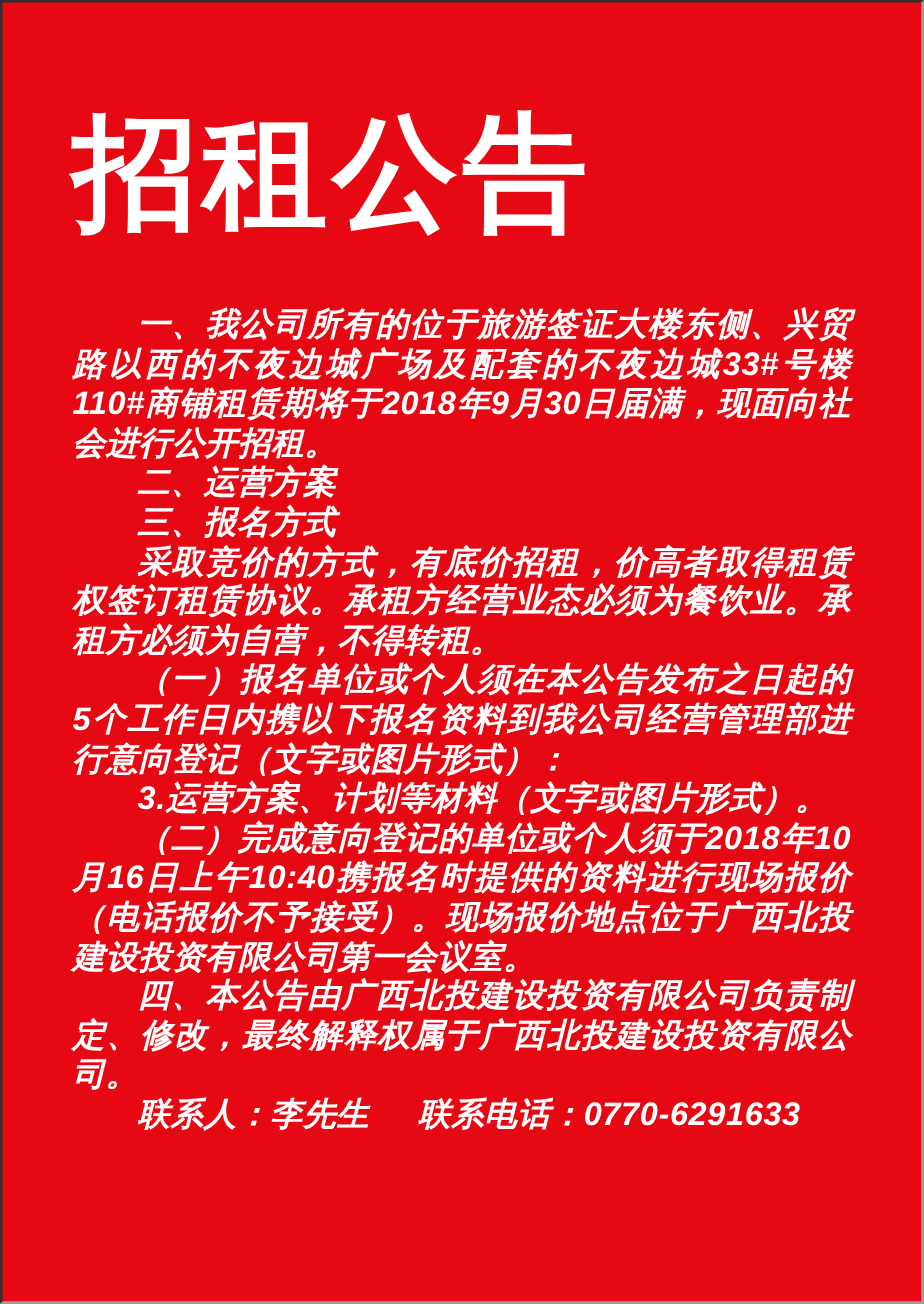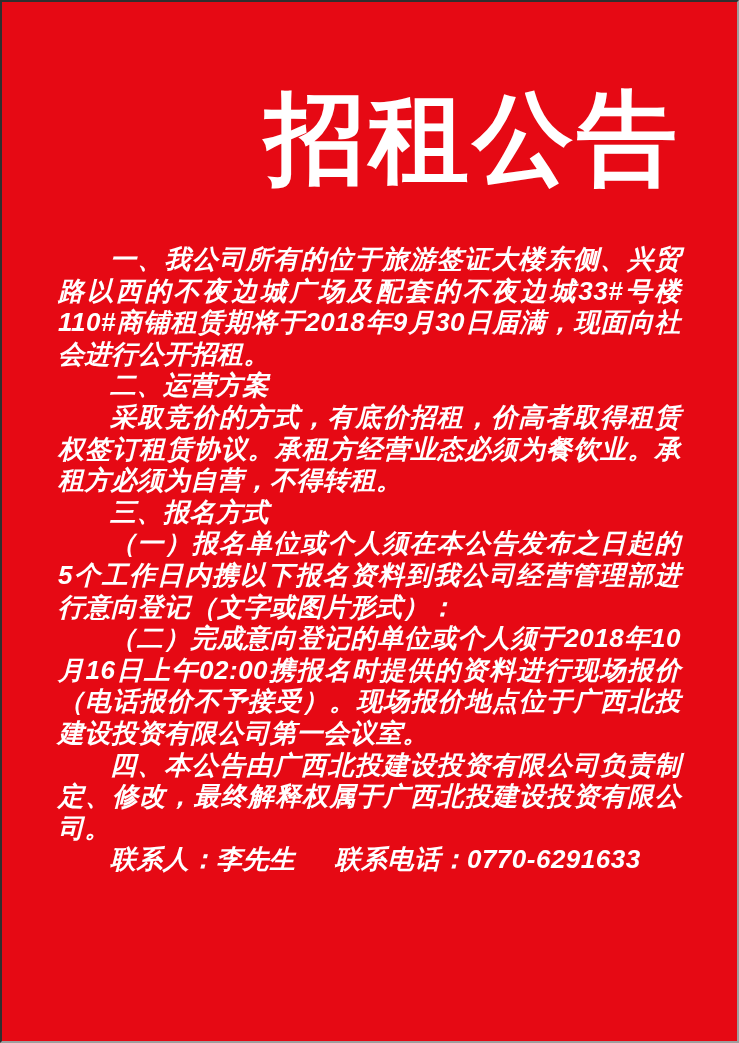--- a/index.html
+++ b/index.html
@@ -18,21 +18,21 @@
     border-color: #2f2f2f #9e9e9e #9e9e9e #2f2f2f;
     overflow: hidden;
     font-family: "Liberation Sans", "DejaVu Sans", sans-serif;
     color: var(--poster-fg, #ffffff);
   }
   .content {
     padding: 0 56px;
   }
   .title {
     margin: 82px 0 0 0;
-    text-align: right;
+    text-align: left;
     font-family: "DejaVu Serif", "Liberation Serif", serif;
     font-weight: bold;
     font-size: 100px;
     line-height: 1.08;
     letter-spacing: 4px;
     color: var(--poster-fg, #ffffff);
   }
   .body {
     margin-top: 52px;
     font-weight: bold;
@@ -61,24 +61,25 @@
 <body>
 
 <div class="poster">
   <div class="content">
 
     <h1 class="title">招租公告</h1>
 
     <div class="body">
       <p>一、我公司所有的位于旅游签证大楼东侧、兴贸路以西的不夜边城广场及配套的不夜边城33#号楼110#商铺租赁期将于2018年9月30日届满，现面向社会进行公开招租。</p>
       <p>二、运营方案</p>
+      <p>三、报名方式</p>
       <p>采取竞价的方式，有底价招租，价高者取得租赁权签订租赁协议。承租方经营业态必须为餐饮业。承租方必须为自营，不得转租。</p>
-      <p>三、报名方式</p>
       <p>（一）报名单位或个人须在本公告发布之日起的5个工作日内携以下报名资料到我公司经营管理部进行意向登记（文字或图片形式）：</p>
-      <p>（二）完成意向登记的单位或个人须于2018年10月16日上午02:00携报名时提供的资料进行现场报价（电话报价不予接受）。现场报价地点位于广西北投建设投资有限公司第一会议室。</p>
+      <p>3.运营方案、计划等材料（文字或图片形式）。</p>
+      <p>（二）完成意向登记的单位或个人须于2018年10月16日上午10:40携报名时提供的资料进行现场报价（电话报价不予接受）。现场报价地点位于广西北投建设投资有限公司第一会议室。</p>
       <p>四、本公告由广西北投建设投资有限公司负责制定、修改，最终解释权属于广西北投建设投资有限公司。</p>
 
       <p class="contact">
         <span>联系人：李先生</span>
         <span class="phone">联系电话：0770-6291633</span>
       </p>
     </div>
 
   </div>
 </div>

